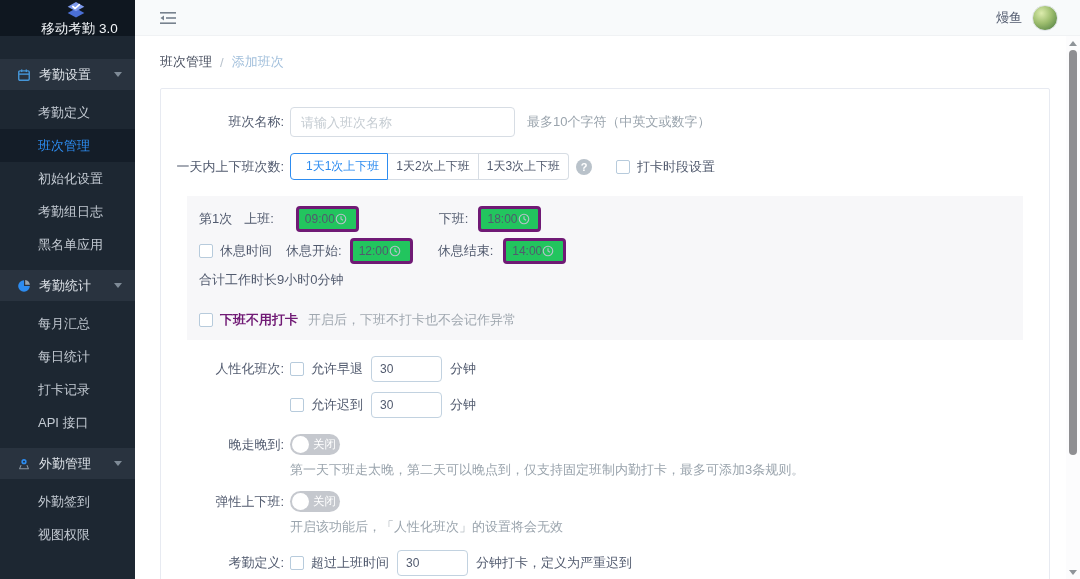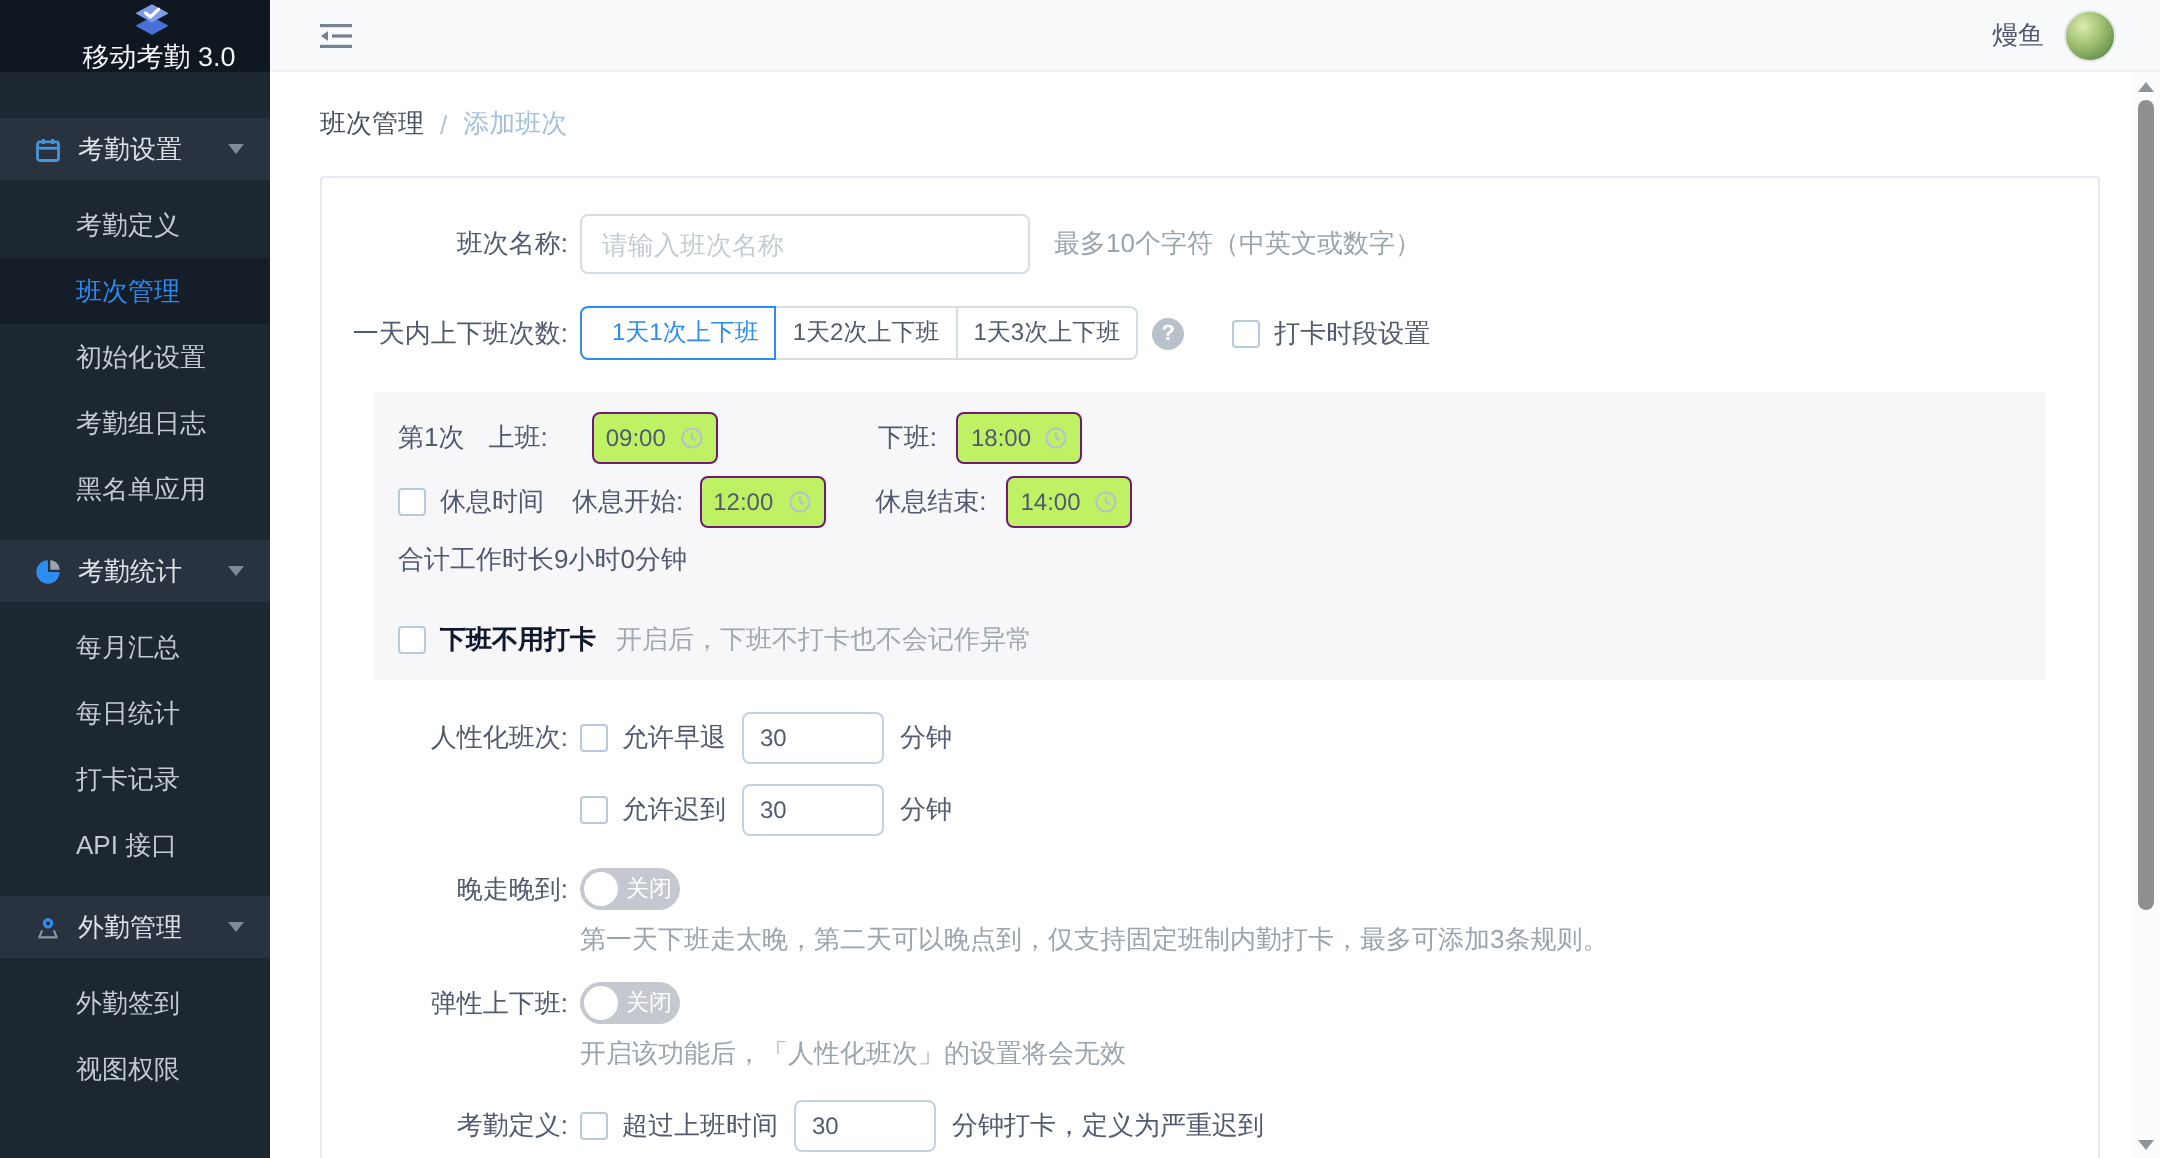--- a/index.html
+++ b/index.html
@@ -50,25 +50,25 @@
   .seg-btn.active { border:1px solid #2d8cf0; color:#2d8cf0; border-radius:4px 0 0 4px;padding-left:15px; }
   .q-icon { width:16px; height:16px; border-radius:50%; background:#b9c2ca; color:#fff; font-size:11px; font-weight:bold; display:inline-flex; align-items:center; justify-content:center; margin-left:7px; cursor:pointer; }
 
   .cbx { width:14px; height:14px; border:1px solid #b7cbdc; border-radius:2px; background:#fff; display:inline-block; cursor:pointer; flex:none; }
   .cbx-label { font-size:13px; color:#515a6e; margin-left:7px; white-space:nowrap; }
 
   .gray-box { margin:16px 26px 0 26px; background:#f7f7f9; padding:10px 12px 11px 12px; }
   .gb-row { display:flex; align-items:center; height:26px; }
   .gb-row + .gb-row { margin-top:6px; }
   .gb-text { font-size:13px; color:#515a6e; white-space:nowrap; }
-  .time-input { width:63px; height:26px; background:#bef264; border:1px solid #701a75; border-radius:4px; display:inline-flex; align-items:center; justify-content:space-between; padding:0 6px; cursor:text; }
+  .time-input { width:63px; height:26px; background:#22c55e; border:3px solid #701a75; border-radius:4px; display:inline-flex; align-items:center; padding:0 6px; cursor:text; }
   .time-input span { font-size:12px; color:#515a6e; }
   .total-line { margin-top:7px; font-size:13px; color:#515a6e; height:18px; line-height:18px; }
   .nopunch-row { margin-top:22px; display:flex; align-items:center; height:18px; }
-  .nopunch-label { font-size:13px; color:#0f172a; margin-left:7px; font-weight:bold; white-space:nowrap; }
+  .nopunch-label { font-size:13px; color:#701a75; margin-left:7px; font-weight:bold; white-space:nowrap; }
   .nopunch-desc { font-size:13px; color:#a0a8b0; margin-left:10px; white-space:nowrap; }
 
   .hum-row1 { margin-top:16px; }
   .hum-row2 { margin-top:10px; }
   .num-input { width:71px; height:26px; border:1px solid #c2d2e0; border-radius:4px; padding:0 8px; font-size:12px; color:#515a6e; outline:none; margin-left:8px; font-family:"Liberation Sans",sans-serif; }
   .unit { font-size:13px; color:#515a6e; margin-left:8px; white-space:nowrap; }
 
   .switch-row { margin-top:16px; align-items:center; }
   .switch-row.fx { margin-top:12px; }
   .toggle { width:50px; height:21px; border-radius:11px; background:#c5c8ce; display:inline-flex; align-items:center; cursor:pointer; position:relative; }

